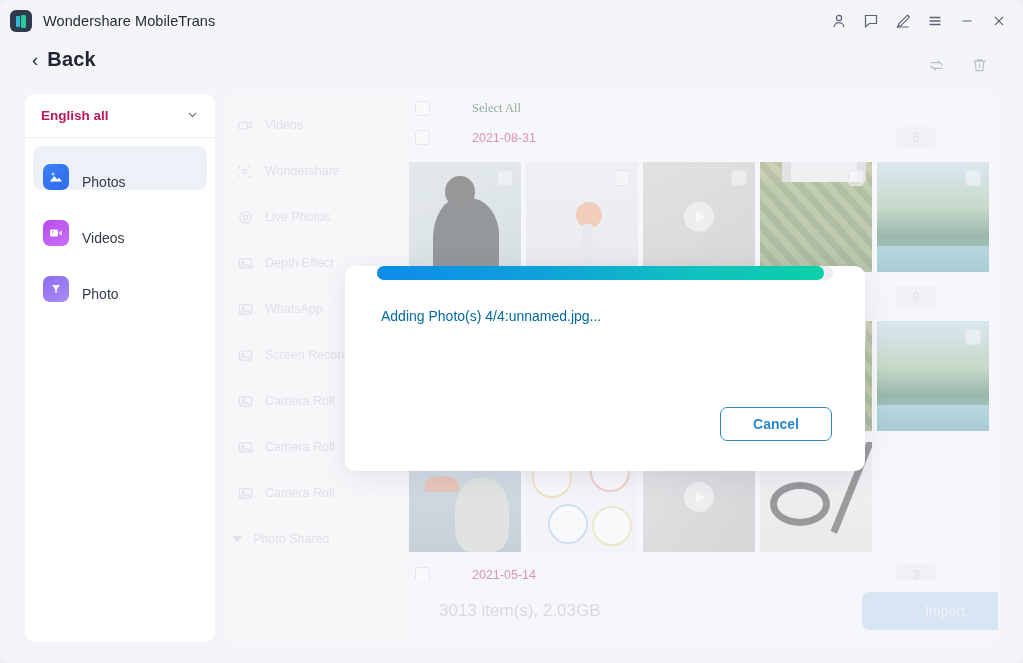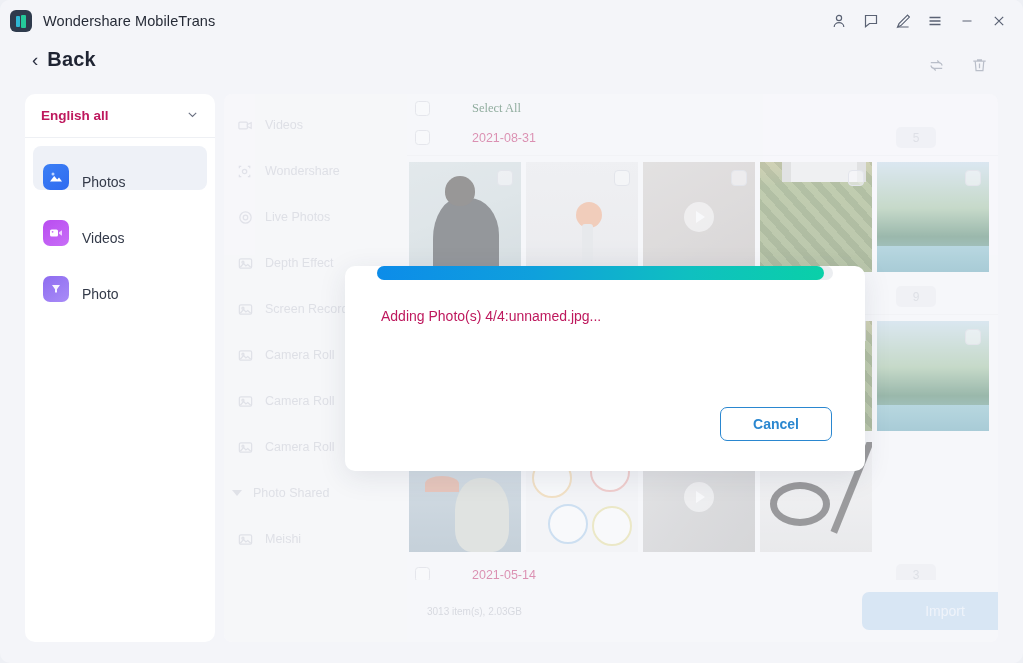--- a/index.html
+++ b/index.html
@@ -217,42 +217,42 @@
     content: ""; position: absolute; right: 16px; top: -6px; width: 7px; height: 100px;
     background: #303030; transform: rotate(22deg);
   }
 
   
   .bottom-bar {
     position: absolute; left: 183px; right: 0; bottom: 0; height: 62px;
     background: #fafafc;
     display: flex; align-items: center;
   }
-  .count-text { font-size: 10px; color: #b6bac3; margin-left: 20px; }
+  .count-text { font-size: 17px; color: #b6bac3; margin-left: 32px; }
   .btn-ie {
     width: 166px; height: 38px; border-radius: 7px;
     background: #b8d4f0; color: #eaf3fc;
     display: flex; align-items: center; justify-content: center;
     font-size: 14px; border: none;
   }
   .btn-import { position: absolute; left: 455px; }
 
   
   .modal-overlay {
     position: absolute; left: 0; top: 0; width: 1023px; height: 663px;
   }
   .modal {
     position: absolute; left: 345px; top: 266px;
     width: 520px; height: 205px;
     background: #ffffff; border-radius: 10px;
     box-shadow: 0 6px 28px rgba(40,50,80,.10);
   }
   .modal-msg {
     position: absolute; left: 36px; top: 42px;
-    font-size: 14px; color: #be185d;
+    font-size: 14px; color: #0369a1;
   }
   .pb-track {
     position: absolute; left: 32px; top: 341px - 266px;
     width: 456px; height: 14px; border-radius: 7px; background: #eceef1;
   }
   .pb-fill {
     position: absolute; left: 0; top: 0; height: 14px; border-radius: 7px;
     background: linear-gradient(90deg,#0c8ce9 0%,#0fa0dc 35%,#0fc0c0 70%,#0ad0a8 100%);
   }
   .btn-cancel {
@@ -422,31 +422,31 @@
         <span>Depth Effect</span>
       </div>
       <div class="cat-item">
         <span class="cat-ico">
           <svg width="17" height="17" viewBox="0 0 18 18" fill="none" stroke="currentColor" stroke-width="1.3">
               <rect x="2.5" y="4" width="13" height="10" rx="1.6"></rect>
               <circle cx="6.3" cy="7.6" r="1.1"></circle>
               <path d="M3.4 13 7 9l2.4 2.6L11.4 10l3.1 3"></path>
             </svg>
         </span>
-        <span>Screen Recorder</span>
+        <span>WhatsApp</span>
       </div>
       <div class="cat-item">
         <span class="cat-ico">
           <svg width="17" height="17" viewBox="0 0 18 18" fill="none" stroke="currentColor" stroke-width="1.3">
               <rect x="2.5" y="4" width="13" height="10" rx="1.6"></rect>
               <circle cx="6.3" cy="7.6" r="1.1"></circle>
               <path d="M3.4 13 7 9l2.4 2.6L11.4 10l3.1 3"></path>
             </svg>
         </span>
-        <span>Camera Roll</span>
+        <span>Screen Recorder</span>
       </div>
       <div class="cat-item">
         <span class="cat-ico">
           <svg width="17" height="17" viewBox="0 0 18 18" fill="none" stroke="currentColor" stroke-width="1.3">
               <rect x="2.5" y="4" width="13" height="10" rx="1.6"></rect>
               <circle cx="6.3" cy="7.6" r="1.1"></circle>
               <path d="M3.4 13 7 9l2.4 2.6L11.4 10l3.1 3"></path>
             </svg>
         </span>
         <span>Camera Roll</span>
@@ -454,33 +454,33 @@
       <div class="cat-item">
         <span class="cat-ico">
           <svg width="17" height="17" viewBox="0 0 18 18" fill="none" stroke="currentColor" stroke-width="1.3">
               <rect x="2.5" y="4" width="13" height="10" rx="1.6"></rect>
               <circle cx="6.3" cy="7.6" r="1.1"></circle>
               <path d="M3.4 13 7 9l2.4 2.6L11.4 10l3.1 3"></path>
             </svg>
         </span>
         <span>Camera Roll</span>
       </div>
+      <div class="cat-item">
+        <span class="cat-ico">
+          <svg width="17" height="17" viewBox="0 0 18 18" fill="none" stroke="currentColor" stroke-width="1.3">
+              <rect x="2.5" y="4" width="13" height="10" rx="1.6"></rect>
+              <circle cx="6.3" cy="7.6" r="1.1"></circle>
+              <path d="M3.4 13 7 9l2.4 2.6L11.4 10l3.1 3"></path>
+            </svg>
+        </span>
+        <span>Camera Roll</span>
+      </div>
       <div class="cat-item group">
         <span class="tri"></span>
         <span>Photo Shared</span>
-      </div>
-      <div class="cat-item">
-        <span class="cat-ico">
-          <svg width="17" height="17" viewBox="0 0 18 18" fill="none" stroke="currentColor" stroke-width="1.3">
-              <rect x="2.5" y="4" width="13" height="10" rx="1.6"></rect>
-              <circle cx="6.3" cy="7.6" r="1.1"></circle>
-              <path d="M3.4 13 7 9l2.4 2.6L11.4 10l3.1 3"></path>
-            </svg>
-        </span>
-        <span>Meishi</span>
       </div>
     </div>
 
     <div class="photo-area">
 
       <div class="row-head">
         <span class="cb"></span>
         <span class="rh-label bold">Select All</span>
       </div>
 

